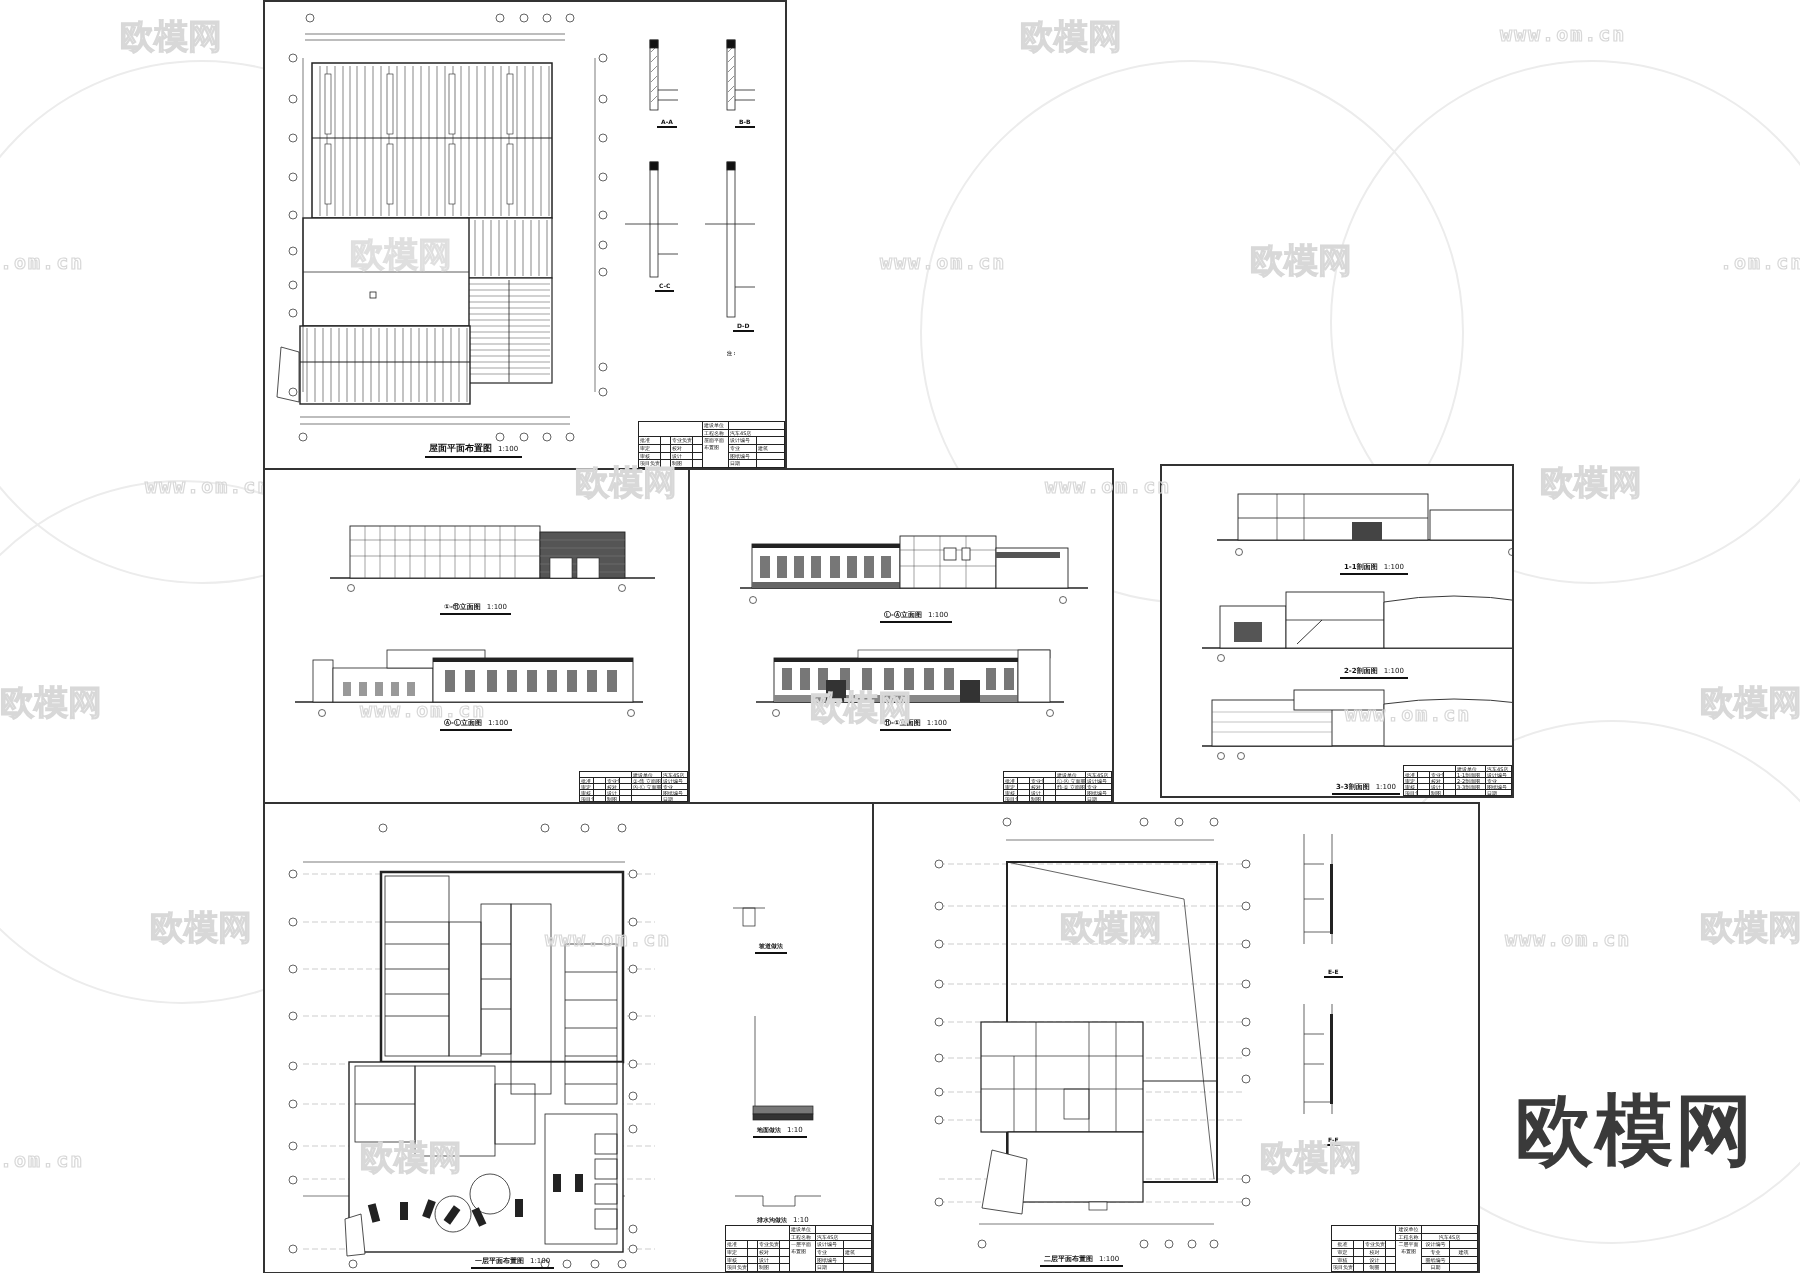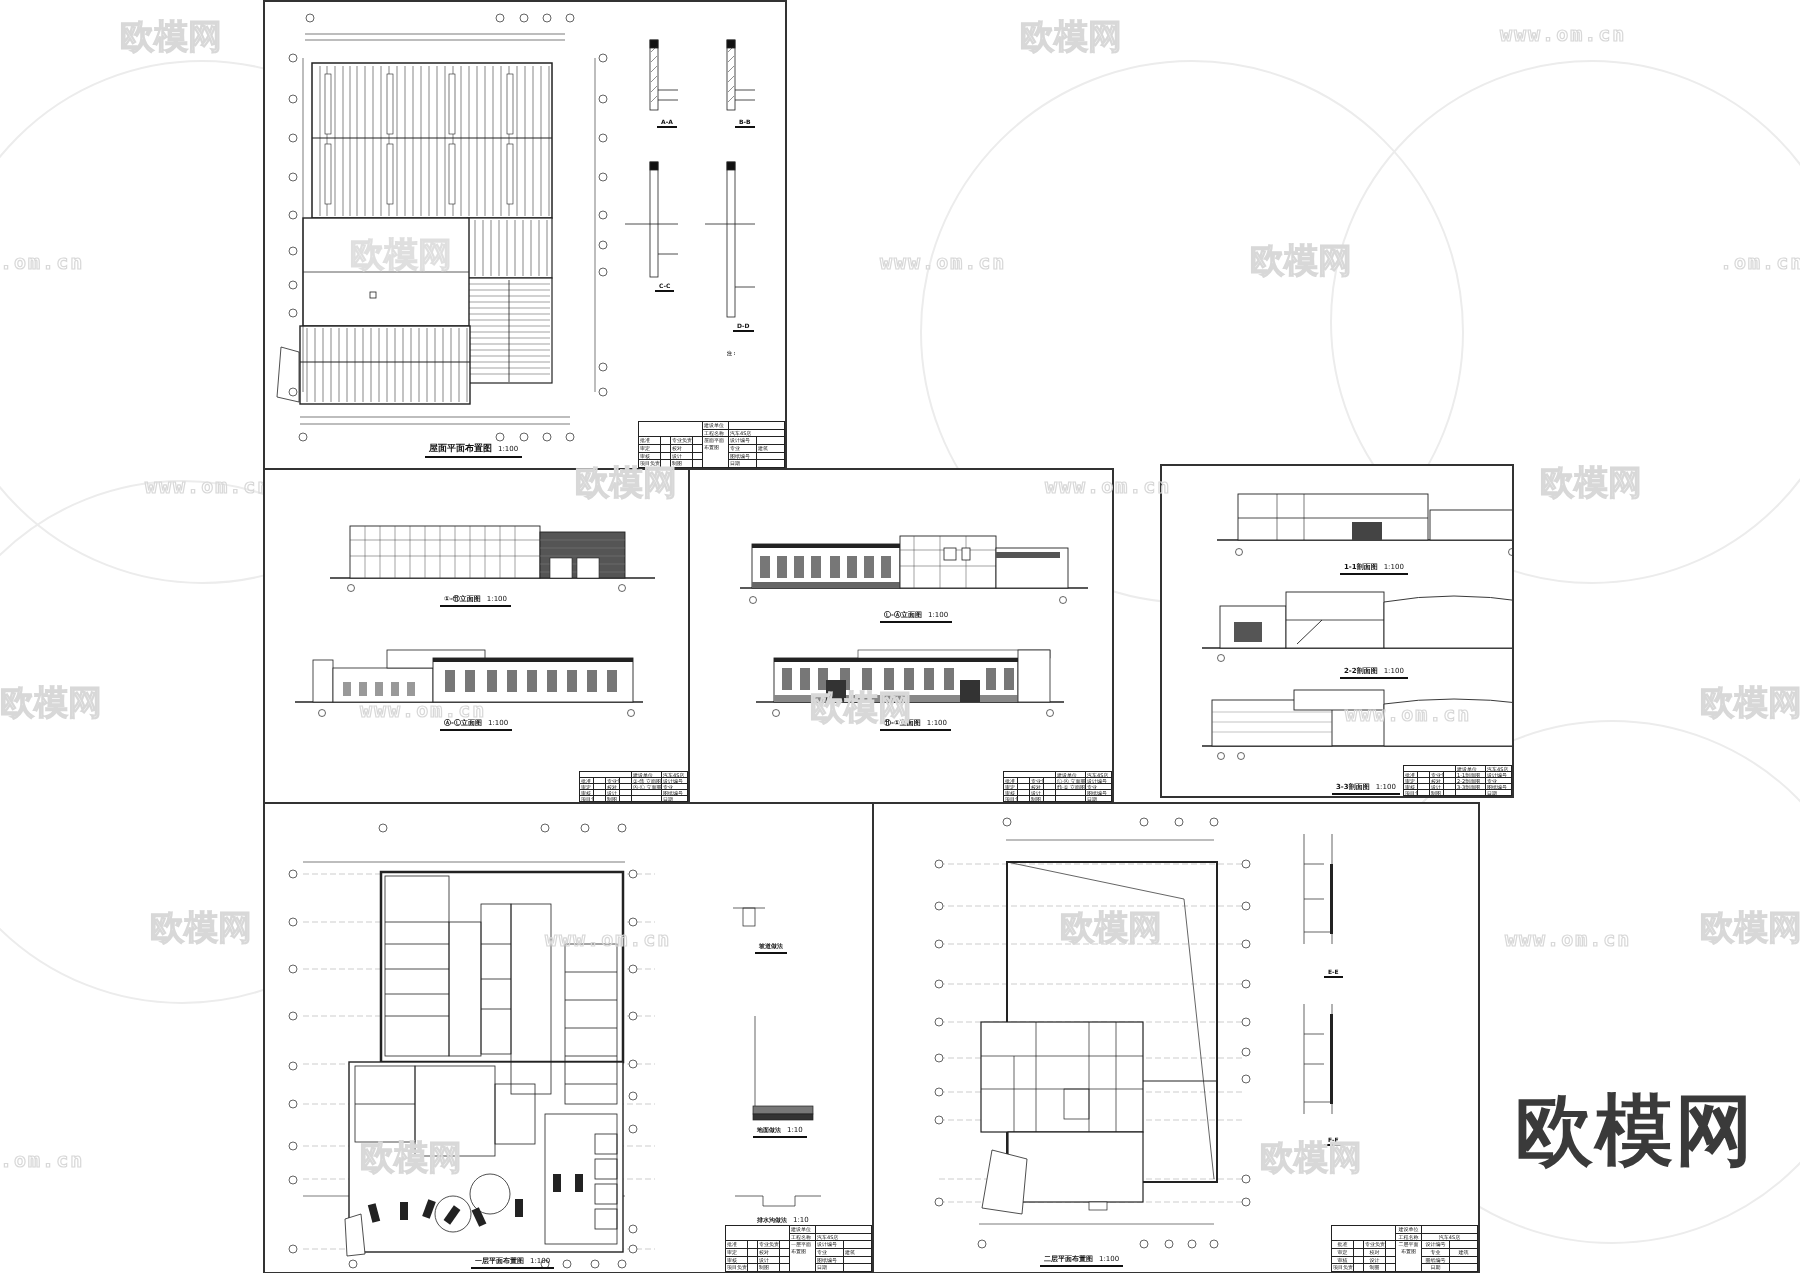--- a/index.html
+++ b/index.html
@@ -316,21 +316,21 @@
     <g fill="#999">
         <rect x="78" y="212" width="8" height="14"></rect>
         <rect x="94" y="212" width="8" height="14"></rect>
         <rect x="110" y="212" width="8" height="14"></rect>
         <rect x="126" y="212" width="8" height="14"></rect>
         <rect x="142" y="212" width="8" height="14"></rect>
       </g>
     <circle cx="57" cy="243" r="3.5" fill="#fff" stroke="#222" stroke-width="0.7"></circle>
     <circle cx="366" cy="243" r="3.5" fill="#fff" stroke="#222" stroke-width="0.7"></circle>
   </svg>
-  <div class="caption" style="left:175px;top:124px;font-size:7px;">
+  <div class="caption" style="left:175px;top:132px;font-size:7px;">
     <span>①-⑪立面图</span><span class="scale">1:100</span>
   </div>
   <div class="caption" style="left:175px;top:248px;font-size:7px;">
     <span>Ⓐ-Ⓛ立面图</span><span class="scale">1:100</span>
   </div>
   <div class="tb" style="width:108px;height:30px;grid-template-columns:14px 12px 14px 12px 30px 26px;grid-template-rows:repeat(5,1fr);">
     <div style="grid-column:1/5;grid-row:1/2;"></div>
     <div>建设单位</div>
       <div>汽车4S店</div>
     <div>批准</div>

